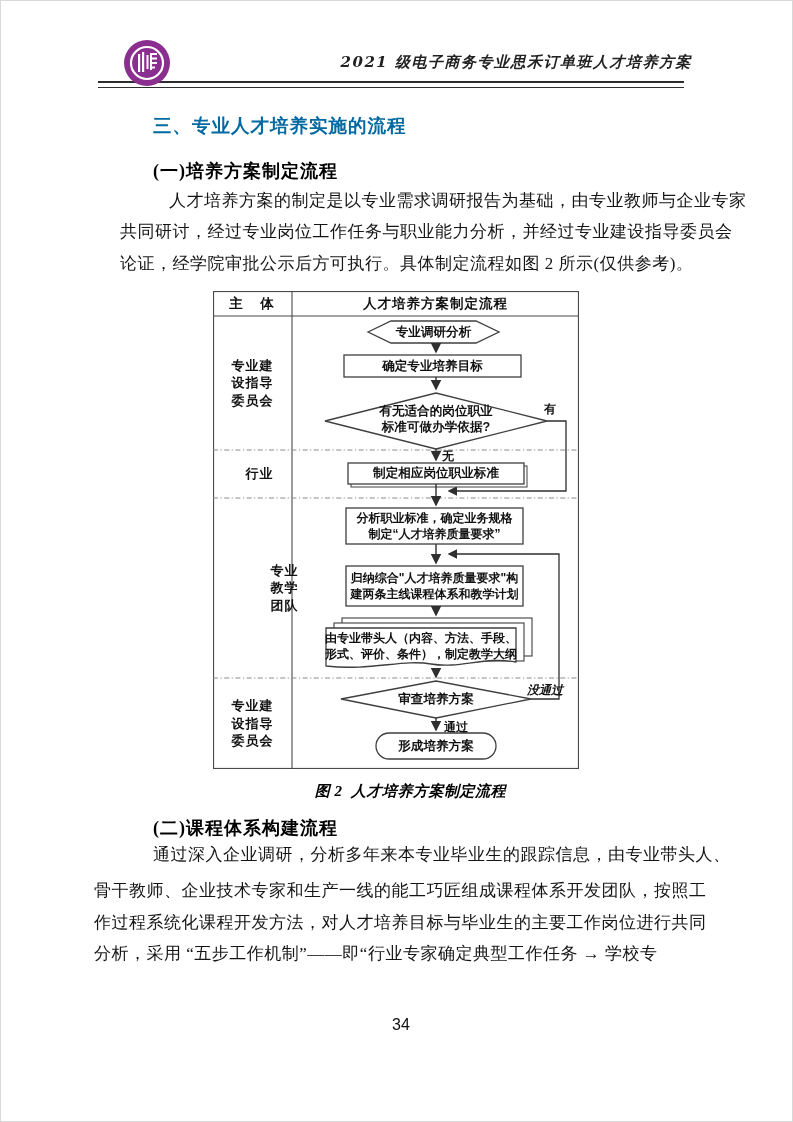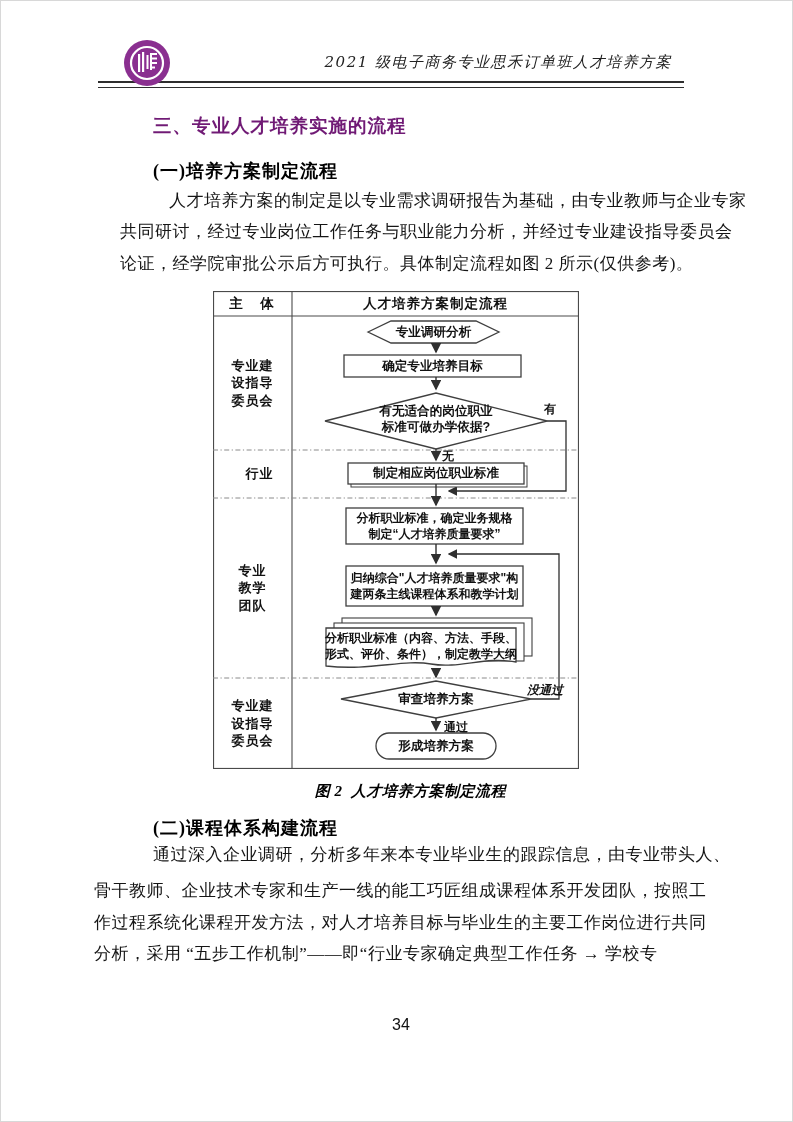--- a/index.html
+++ b/index.html
@@ -5,33 +5,33 @@
   html,body{margin:0;padding:0;background:#e9e9e9;}
   .page{
     position:relative;width:793px;height:1122px;margin:0 auto;
     background:#ffffff;border:1px solid #d8d8d8;box-sizing:border-box;
     font-family:"Liberation Serif","DejaVu Serif",serif;color:#1b1b1b;
     overflow:hidden;
   }
   .abs{position:absolute;}
   
   .hdr-title{
-    top:52px;right:120px;font-size:15px;font-style:italic;
+    top:52px;right:100px;font-size:15px;font-style:italic;
     font-family:"DejaVu Serif","Liberation Serif",serif;
-    letter-spacing:1.5px;color:#222;font-weight:400;white-space:pre;
+    letter-spacing:1.5px;color:#222;font-weight:700;white-space:pre;
   }
   .hdr-rule{
     top:80px;left:97px;width:586px;height:4px;
     border-top:2.4px solid #2e2e2e;border-bottom:1.2px solid #2e2e2e;
   }
   .logo{top:38px;left:122px;width:48px;height:48px;z-index:3;}
   
   .h-main{
     top:112px;left:152px;font-size:18.5px;font-weight:bold;
-    font-family:"Liberation Sans","DejaVu Sans",sans-serif;letter-spacing:1px;color:#701a75;text-align:center;
+    font-family:"Liberation Sans","DejaVu Sans",sans-serif;letter-spacing:1px;color:#0369a1;text-align:center;
   }
   .h-sub{font-size:18px;font-weight:bold;letter-spacing:1px;color:#000;white-space:pre;}
   .h-sub1{top:158px;left:152px;}
   .h-sub2{top:815px;left:152px;}
   .para{font-size:17px;color:#151515;}
   .para .ln{position:absolute;white-space:pre;letter-spacing:0.5px;}
   
   .fig{top:290px;left:212px;width:366px;height:478px;}
   .fig svg{position:absolute;top:0;left:0;}
   .lbl{
@@ -131,37 +131,37 @@
       <rect x="163" y="442" width="120" height="26" rx="13" fill="#fff" stroke="#3f3f3f" stroke-width="1.3"></rect>
     </svg>
 
     <div class="lbl cell" style="left:0;top:0;width:79px;height:25px;">主　体</div>
     <div class="lbl cell" style="left:79px;top:0;width:287px;height:25px;letter-spacing:1px;">人才培养方案制定流程</div>
 
     <div class="lbl rowlbl" style="left:0;top:25px;width:79px;height:134px;">专业建
 设指导
 委员会</div>
     <div class="lbl rowlbl" style="left:0;top:159px;width:93px;height:48px;">行业</div>
-    <div class="lbl rowlbl" style="left:0;top:207px;width:79px;height:180px;">专业
+    <div class="lbl rowlbl" style="left:0;top:207px;width:79px;height:180px;padding-left:32px;">专业
 教学
 团队</div>
     <div class="lbl rowlbl" style="left:0;top:387px;width:79px;height:91px;">专业建
 设指导
 委员会</div>
 
     <div class="lbl node" style="left:155px;top:30px;width:131px;height:22px;">专业调研分析</div>
     <div class="lbl node" style="left:131px;top:64px;width:177px;height:22px;">确定专业培养目标</div>
     <div class="lbl node" style="left:112px;top:98px;width:222px;height:60px;">有无适合的岗位职业
 标准可做办学依据?</div>
     <div class="lbl node-sm lbl" style="left:133px;top:217px;width:177px;height:36px;">分析职业标准，确定业务规格
 制定“人才培养质量要求”</div>
     <div class="lbl node" style="left:135px;top:172px;width:176px;height:21px;">制定相应岗位职业标准</div>
     <div class="lbl node-sm lbl" style="left:133px;top:275px;width:177px;height:40px;">归纳综合"人才培养质量要求"构
 建两条主线课程体系和教学计划</div>
-    <div class="lbl node-sm lbl" style="left:113px;top:337px;width:190px;height:36px;">分析职业标准（内容、方法、手段、
+    <div class="lbl node-sm lbl" style="left:113px;top:337px;width:190px;height:36px;">由专业带头人（内容、方法、手段、
 形式、评价、条件），制定教学大纲</div>
     <div class="lbl node" style="left:128px;top:390px;width:190px;height:37px;">审查培养方案</div>
     <div class="lbl node" style="left:163px;top:442px;width:120px;height:26px;">形成培养方案</div>
 
     <div class="edge" style="left:331px;top:110px;">有</div>
     <div class="edge" style="left:229px;top:157px;">无</div>
     <div class="edge" style="left:231px;top:428px;">通过</div>
     <div class="edge" style="left:314px;top:391px;font-style:italic;">没通过</div>
   </div>
 

